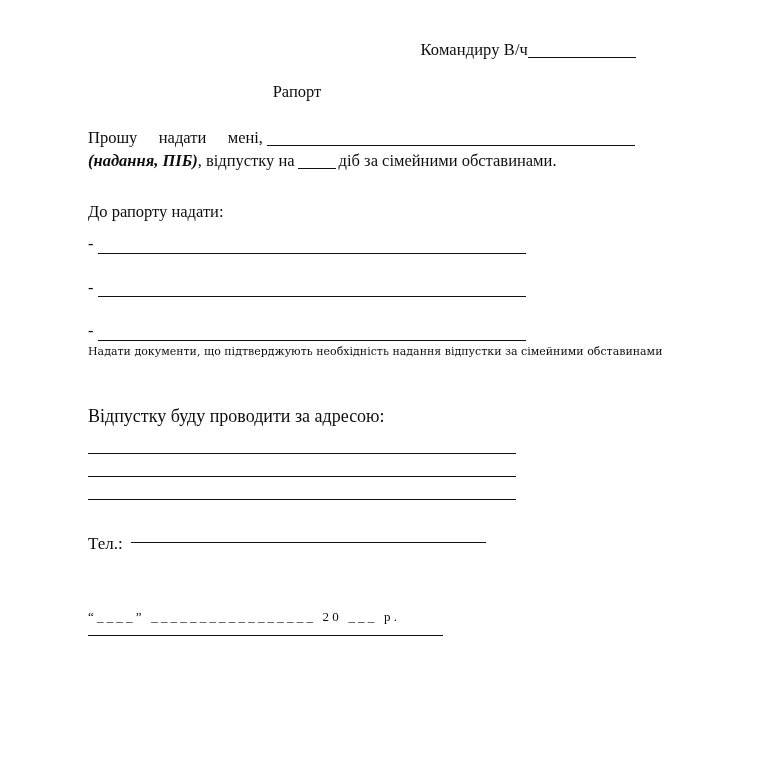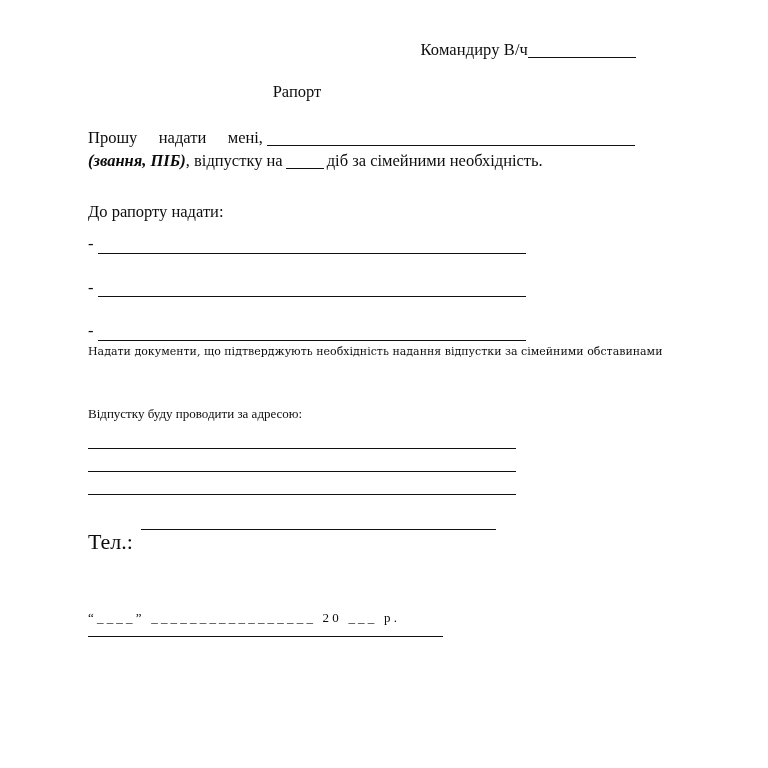--- a/index.html
+++ b/index.html
@@ -104,21 +104,21 @@
     font-family: "DejaVu Serif", "Liberation Serif", serif;
     font-size: 11px;
     line-height: 1.45;
     text-align: justify;
     margin-top: 3px;
     width: 636px;
   }
 
   
   .addr-label {
-    font-size: 13px;
+    font-size: 18px;
     margin-top: 46px;
   }
   .sp {
     background-repeat: repeat-x;
     background-position: 0 100%;
     background-size: 4px 3px;
     background-image:
       linear-gradient(45deg, transparent 45%, #b03a3a 45%, #b03a3a 55%, transparent 55%),
       linear-gradient(-45deg, transparent 45%, #b03a3a 45%, #b03a3a 55%, transparent 55%);
     padding-bottom: 1px;
@@ -127,22 +127,22 @@
   .addr-lines .rule {
     width: 428px;
     border-bottom: 1.6px solid #111;
     height: 0;
     margin-top: 22px;
   }
 
   
   .phone-row {
     display: flex;
-    align-items: flex-start;
-    font-size: 22px;
+    align-items: center;
+    font-size: 17px;
     margin-top: 34px;
   }
   .phone-row .lbl { flex: none; padding-right: 8px; }
   .phone-row .rule {
     width: 355px;
     border-bottom: 1.6px solid #111;
     height: 0;
     margin-bottom: 3px;
   }
 
@@ -173,22 +173,22 @@
 
 <div class="page">
 
   <div class="header-line">
     <span>Командиру В/ч</span><span class="fill-short"></span>
   </div>
 
   <div class="doc-title">Рапорт</div>
 
   <div class="para">
-    <span class="lead">Прошу надати мені,</span><span class="rule-inline"></span><span class="bi">(звання,</span>
-    <span class="bi">ПІБ)</span><span>, відпустку на</span><span class="gap-sm"></span><span>діб за сімейними необхідність.</span>
+    <span class="lead">Прошу надати мені,</span><span class="rule-inline"></span><span class="bi">(надання,</span>
+    <span class="bi">ПІБ)</span><span>, відпустку на</span><span class="gap-sm"></span><span>діб за сімейними обставинами.</span>
   </div>
 
   <div class="section-label">До рапорту надати:</div>
 
   <div class="dash-row r1">
     <span class="dash">-</span>
     <span class="rule"></span>
   </div>
   <div class="dash-row r2">
     <span class="dash">-</span>

